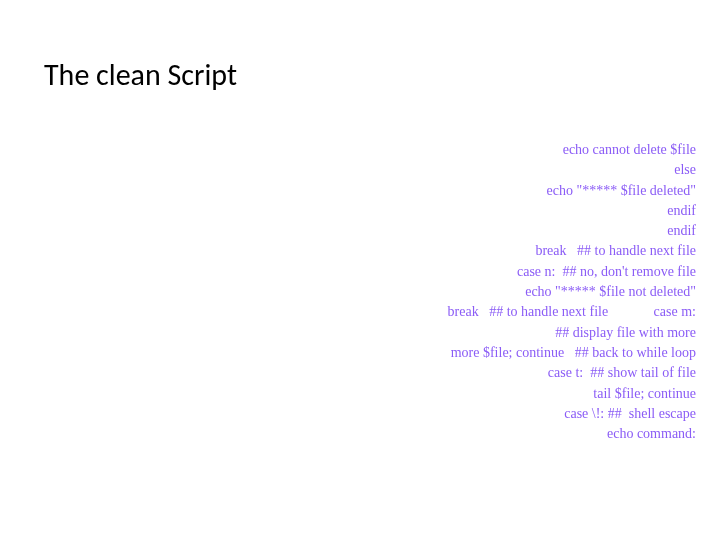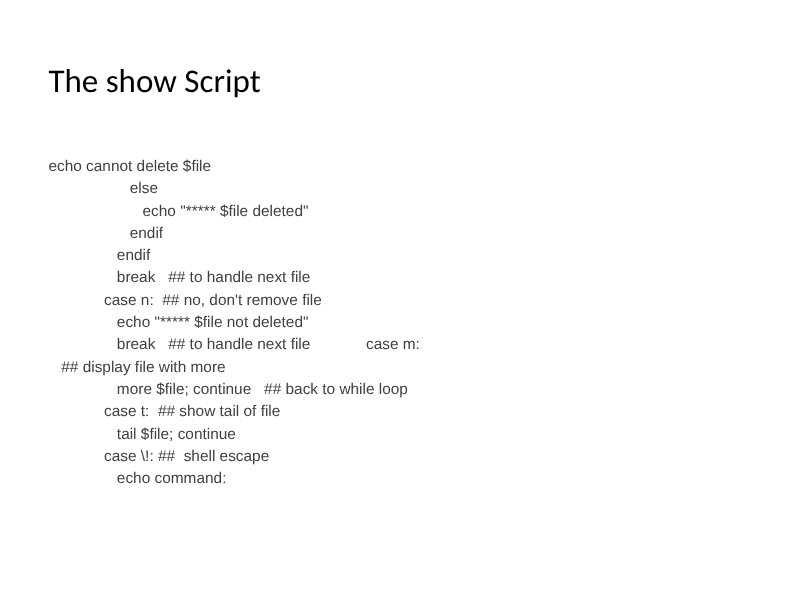--- a/index.html
+++ b/index.html
@@ -25,32 +25,33 @@
     font-size: 30px;
     font-weight: 400;
     color: #000000;
     letter-spacing: 0px;
   }
   .code-block {
     position: absolute;
     left: 44px;
     top: 140px;
     right: 24px;
-    font-family: Liberation Sans, sans-serif;
+    font-family: Liberation Serif, serif;
     font-size: 14px;
     line-height: 1.45;
     white-space: pre;
-    color: #404040;
+    color: #8b5cf6;
+    text-align: right;
   }
 </style>
 </head>
 <body>
 
 <div class="slide">
-  <div class="title">The show Script</div>
+  <div class="title">The clean Script</div>
   <div class="code-block">echo cannot delete $file
                    else
                       echo "***** $file deleted"
                    endif
                 endif
                 break   ## to handle next file
              case n:  ## no, don't remove file
                 echo "***** $file not deleted"
                 break   ## to handle next file             case m:
    ## display file with more

